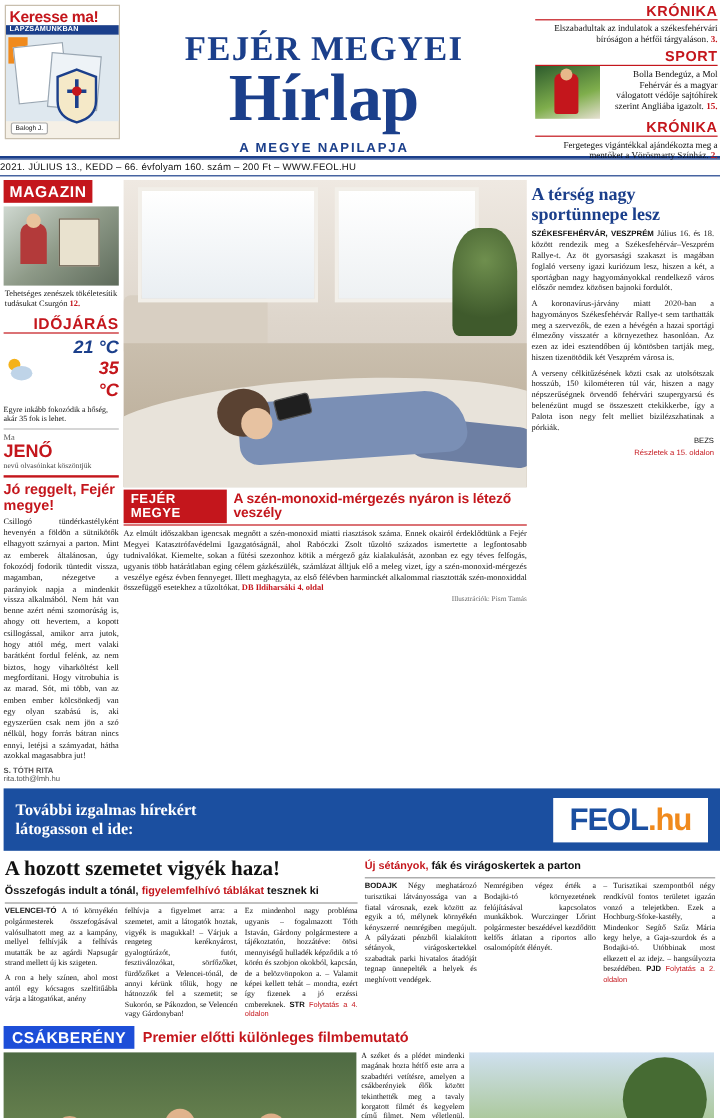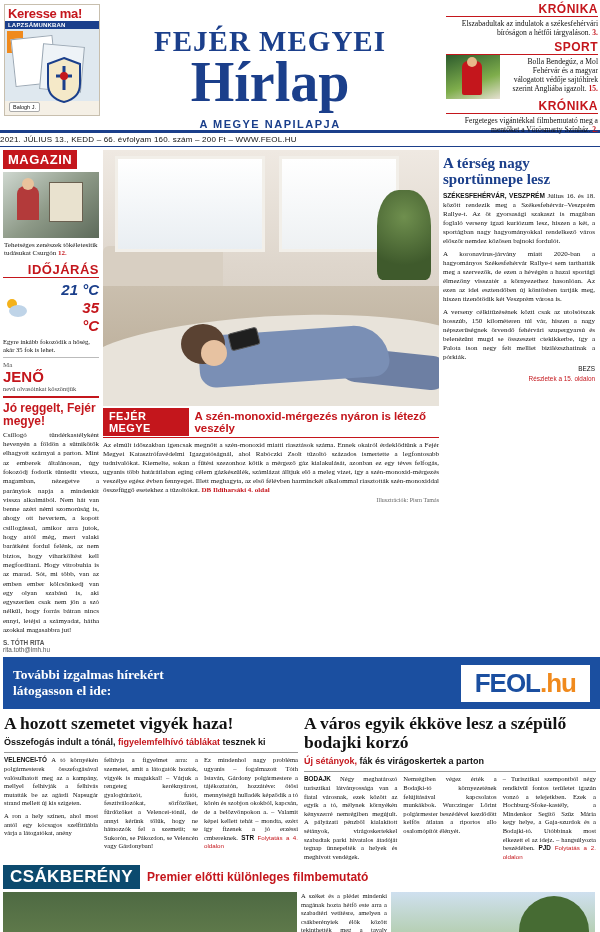--- a/index.html
+++ b/index.html
@@ -231,22 +231,22 @@
   .triple { display:flex; gap:6px; }
   .triple > div { flex:1; }
   .body-sm { font-size:6.6px; line-height:8.6px; text-align:justify; }
   .body-sm b { font-family:"Liberation Sans", sans-serif; font-size:6.4px; }
   .cont { color:#c4161c; font-family:"Liberation Sans", sans-serif; font-size:6.2px; }
 
   
   .bottom { padding:4px 3px 0 3px; }
   .csak-bar { display:flex; align-items:center; }
   .csak-tag {
-    background:#0c4a6e; color:#fff; font-family:"Liberation Sans", sans-serif;
-    font-weight:bold; font-size:17px; padding:2px 7px; letter-spacing:.4px;
+    background:#1d4ed8; color:#fff; font-family:"Liberation Sans", sans-serif;
+    font-weight:bold; font-size:13px; padding:2px 7px; letter-spacing:.4px;
   }
   .csak-head {
     color:#c4161c; font-family:"Liberation Sans", sans-serif; font-weight:bold;
     font-size:12px; padding-left:7px;
   }
   .bot-cols { display:flex; gap:4px; padding-top:3px; }
   .bot-photo {
     width:294px; height:185px; flex:none; position:relative; overflow:hidden;
     background:linear-gradient(180deg,#4e6a43 0%,#6c8550 40%,#3c4f33 100%);
   }
@@ -316,21 +316,21 @@
           </div>
           <div class="mr-text">
             <span>Bolla Bendegúz, a Mol Fehérvár és a magyar válogatott védője sajtóhírek szerint Angliába igazolt.</span>
             <b>15.</b>
           </div>
         </div>
       </div>
       <div>
         <div class="mr-head">KRÓNIKA</div>
         <div class="mr-text">
-          <span>Fergeteges vigántékkal filmbemutató meg a mentőket a Vörösmarty Színház.</span>
+          <span>Fergeteges vigántékkal ajándékozta meg a mentőket a Vörösmarty Színház.</span>
           <b>2.</b>
         </div>
       </div>
     </div>
   </div>
 
   <div class="mast-bar">2021. JÚLIUS 13., KEDD – 66. évfolyam 160. szám – 200 Ft – WWW.FEOL.HU</div>
 
   <div class="cols">
 
@@ -447,21 +447,20 @@
         <div class="body-sm">felhívja a figyelmet arra: a szemetet, amit a látogatók hoztak, vigyék is magukkal! – Várjuk a rengeteg keréknyárost, gyalogtúrázót, futót, fesztiválozókat, sörfőzőket, fürdőzőket a Velencei-tónál, de annyi kérünk tőlük, hogy ne hátnozzók fel a szemetit; se Sukorón, se Pákozdon, se Velencén vagy Gárdonyban!</div>
         <div class="body-sm">
           <span>Ez mindenhol nagy probléma ugyanis – fogalmazott Tóth Istaván, Gárdony polgármestere a tájékoztatón, hozzátéve: ötösi mennyiségű hulladék képződik a tó körén és szobjon okokból, kapcsán, de a belözvönpokon a. – Valamit képei kellett tehát – mondta, ezért így fizenek a jó erzéssi cmbereknek.</span>
           <b>STR</b>
           <span class="cont">Folytatás a 4. oldalon</span>
         </div>
       </div>
     </div>
 
     <div class="lw-b">
-      <div class="hl-title">A város egyik ékköve lesz a szépülő bodajki korzó</div>
       <div class="hl-sub">
         <span class="red" style="color:#c4161c">Új sétányok,</span><span> fák és virágoskertek a parton</span>
       </div>
       <div class="rule-thin"></div>
       <div class="triple">
         <div class="body-sm">
           <b>BODAJK</b>
           <span>Négy meghatározó turisztikai látványossága van a fiatal városnak, ezek között az egyik a tó, mélynek környékén kényszerré nemrégiben megújult. A pályázati pénzből kialakított sétányok, virágoskertekkel szabadtak parki hivatalos átadóját tegnap ünnepelték a helyek és meghívott vendégek.</span>
         </div>
         <div class="body-sm">Nemrégiben végez érték a Bodajki-tó környezetének felújításával kapcsolatos munkákbok. Wurczinger Lőrint polgármester beszédével kezdődött kelfős átlatan a riportos allo osalomópítót élényét.</div>

